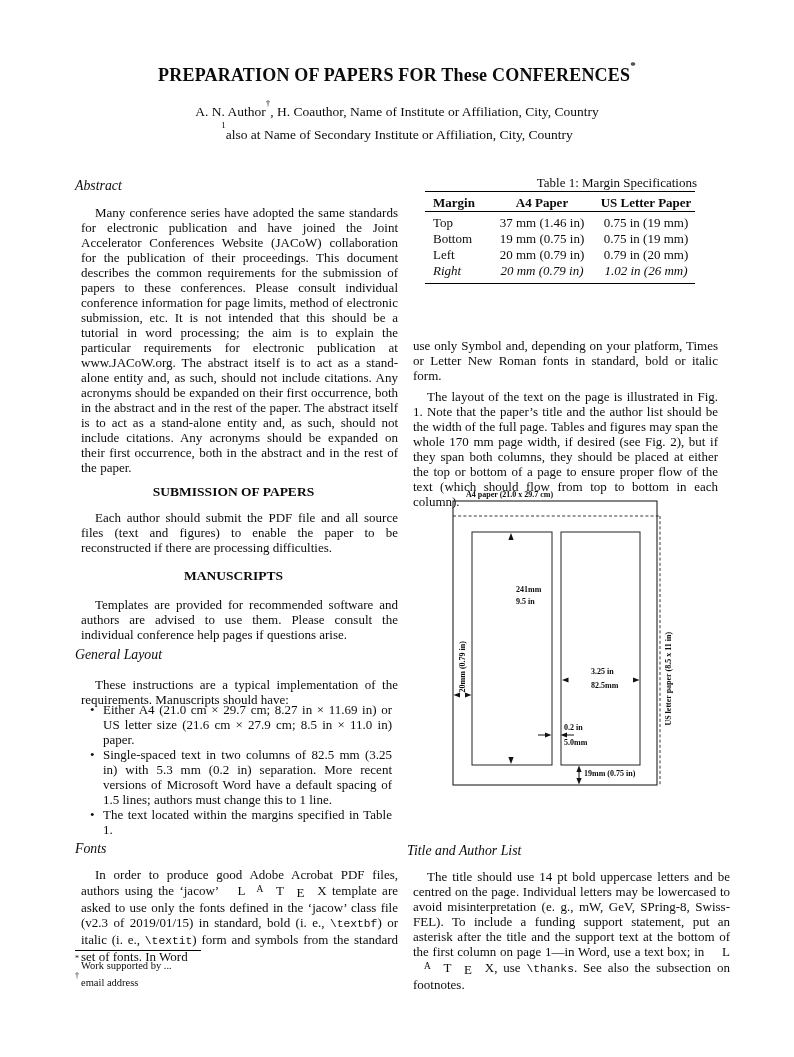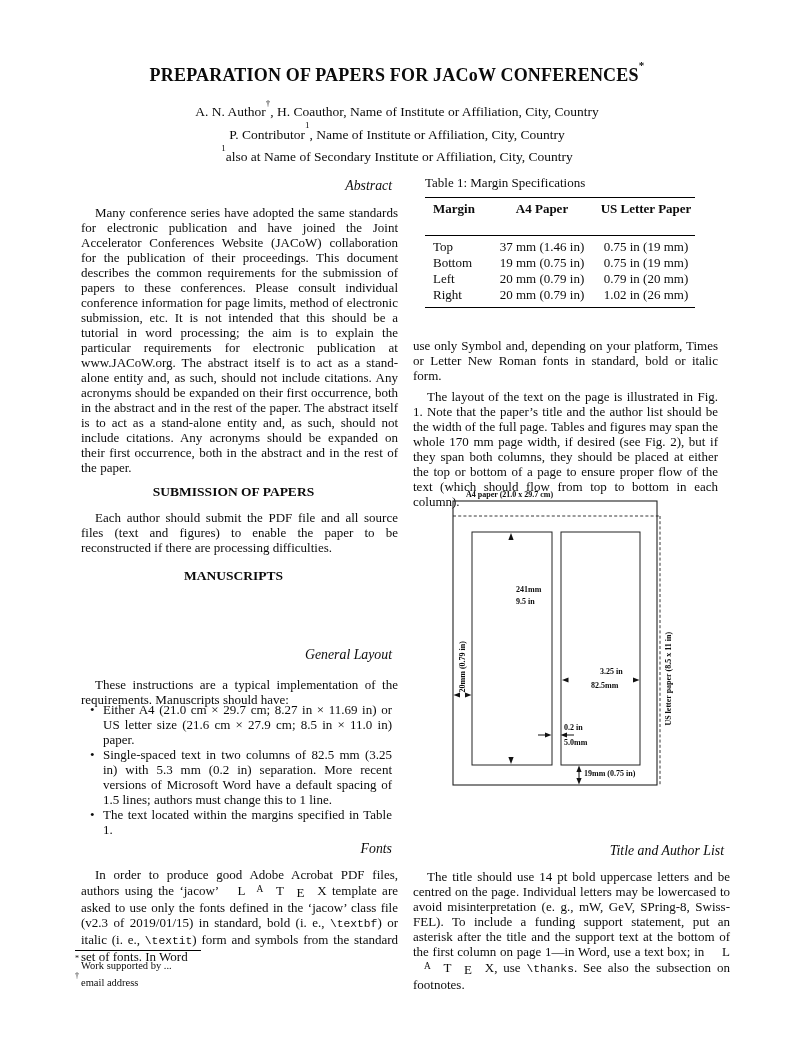--- a/index.html
+++ b/index.html
@@ -13,77 +13,77 @@
   .title { font-size:18px; font-weight:bold; letter-spacing:0.2px; }
   .title sup { font-size:11px; position:relative; top:-0.45em; }
   .authors { margin-top:12px; font-size:13.5px; line-height:19px; }
   .author-line sup { font-size:9px; position:relative; top:-0.45em; }
   
   .col { position:absolute; top:0; }
   .left-col  { left:75px;  top:172px; width:317px; height:860px; }
   .right-col { left:407px; top:170px; width:330px; height:870px; }
   .blk { position:absolute; left:0; width:317px; }
   .sec-head { font-weight:bold; font-size:13.5px; text-align:center; width:317px; }
-  .sub-head { font-style:italic; font-size:13.8px;text-align:right; }
+  .sub-head { font-style:italic; font-size:13.8px; }
   p.body { margin:6px; font-size:13px; line-height:15px; text-align:justify; }
   p.indent { text-indent:14px; }
   p.body + p.body { margin-top:0; }
   .mono { font-family:"Liberation Mono", monospace; font-size:11.3px; }
   
   .latex span { display:inline-block; }
   .latex .lA { font-size:72%; vertical-align:0.28em; margin-left:-0.33em; margin-right:-0.12em; }
   .latex .lE { vertical-align:-0.22em; margin-left:-0.12em; margin-right:-0.09em; }
   
   ul.bullets { margin:0; padding:0 0 0 28px; list-style:none; }
   ul.bullets li { position:relative; font-size:13px; line-height:15px; text-align:justify; margin:0; }
   ul.bullets li::before { content:"\2022"; position:absolute; left:-13px; top:0; }
   
   .foot-rule { position:absolute; width:126px; border-top:1px solid #000; height:0; }
   .footnotes { font-size:10.5px; line-height:13.5px; }
   .footnotes sup { font-size:8px; position:relative; top:-0.35em; margin-right:2px; }
   
   .table-block { position:absolute; left:18px; top:5px; width:272px; }
-  .tbl-caption { font-size:13px; text-align:left; margin-bottom:6px; }
+  .tbl-caption { font-size:13px; text-align:right; }
   table.spec { width:270px; border-collapse:collapse; border-top:1.6px solid #000; border-bottom:1.6px solid #000; }
-  table.spec th { font-size:13px; font-weight:bold; text-align:center; padding:3px 0 18px; border-bottom:1.2px solid #000; }
+  table.spec th { font-size:13px; font-weight:bold; text-align:center; padding:3px 0 0; border-bottom:1.2px solid #000; }
   table.spec td { font-size:13px; text-align:center; padding:0; height:16px; line-height:16px; }
   table.spec .c1 { text-align:left; padding-left:8px; width:62px; }
   table.spec tr td:nth-child(2), table.spec tr th:nth-child(2) { width:110px; }
   table.spec tbody tr:first-child td { padding-top:3px; }
-  table.spec tbody tr:last-child td { padding-bottom:4px; }
+  table.spec tbody tr:last-child td { padding-bottom:4px;font-style:italic; }
   
   .rblk { position:absolute; left:0; width:317px; }
   
   .figure { position:absolute; left:0; top:313px; width:330px; height:345px; }
   .figure svg { position:absolute; left:0; top:0; }
   .flabel { position:absolute; font-size:8px; font-weight:bold; line-height:9.5px; white-space:nowrap; }
   .rot { text-align:center; transform:rotate(-90deg); }
 </style>
 </head>
 <body>
 
 <div class="page">
 
   <div class="header">
-    <div class="title"><span>PREPARATION OF PAPERS FOR JACoW CONFERENCES</span><sup>*</sup></div>
+    <div class="title"><span>PREPARATION OF PAPERS FOR These CONFERENCES</span><sup>*</sup></div>
     <div class="authors" id="authors">
         <div class="author-line"><span>A. N. Author</span><sup>†</sup><span>, H. Coauthor, Name of Institute or Affiliation, City, Country</span></div>
-        <div class="author-line"><span>P. Contributor</span><sup>1</sup><span>, Name of Institute or Affiliation, City, Country</span></div>
         <div class="author-line"><sup>1</sup><span>also at Name of Secondary Institute or Affiliation, City, Country</span></div>
       </div>
   </div>
 
   <div class="col left-col">
     <div class="blk sub-head" style="top:6px;">Abstract</div>
     <p class="body indent blk" style="top:27px;">Many conference series have adopted the same standards for electronic publication and have joined the Joint Accelerator Conferences Website (JACoW) collaboration for the publication of their proceedings. This document describes the common requirements for the submission of papers to these conferences. Please consult individual conference information for page limits, method of electronic submission, etc. It is not intended that this should be a tutorial in word processing; the aim is to explain the particular requirements for electronic publication at www.JACoW.org. The abstract itself is to act as a stand-alone entity and, as such, should not include citations. Any acronyms should be expanded on their first occurrence, both in the abstract and in the rest of the paper. The abstract itself is to act as a stand-alone entity and, as such, should not include citations. Any acronyms should be expanded on their first occurrence, both in the abstract and in the rest of the paper.</p>
 
     <div class="blk sec-head" style="top:312px;">SUBMISSION OF PAPERS</div>
     <p class="body indent blk" style="top:332px;">Each author should submit the PDF file and all source files (text and figures) to enable the paper to be reconstructed if there are processing difficulties.</p>
 
     <div class="blk sec-head" style="top:396px;">MANUSCRIPTS</div>
+    <p class="body indent blk" style="top:419px;">Templates are provided for recommended software and authors are advised to use them. Please consult the individual conference help pages if questions arise.</p>
 
     <div class="blk sub-head" style="top:475px;">General Layout</div>
     <p class="body indent blk" style="top:499px;">These instructions are a typical implementation of the requirements. Manuscripts should have:</p>
 
     <ul class="bullets blk" id="bullet-list" style="top:530px;">
         <li>Either A4 (21.0 cm × 29.7 cm; 8.27 in × 11.69 in) or US letter size (21.6 cm × 27.9 cm; 8.5 in × 11.0 in) paper.</li>
         <li>Single-spaced text in two columns of 82.5 mm (3.25 in) with 5.3 mm (0.2 in) separation. More recent versions of Microsoft Word have a default spacing of 1.5 lines; authors must change this to 1 line.</li>
         <li>The text located within the margins specified in Table 1.</li>
       </ul>
 
@@ -165,21 +165,21 @@
         <line x1="160" y1="252" x2="167" y2="252" stroke="#111" stroke-width="1"></line>
 
         <line x1="172" y1="285" x2="172" y2="299" stroke="#111" stroke-width="1"></line>
         <polygon points="172,282.5 169.4,289 174.6,289" fill="#111"></polygon>
         <polygon points="172,301.5 169.4,295 174.6,295" fill="#111"></polygon>
       </svg>
       <div class="flabel" style="left:59px; top:7px;">A4 paper (21.0 x 29.7 cm)</div>
       <div class="flabel" style="left:109px; top:102px;">241mm</div>
       <div class="flabel" style="left:109px; top:114px;">9.5 in</div>
       <div class="flabel rot" style="left:1px; top:179px; width:110px;">20mm (0.79 in)</div>
-      <div class="flabel" style="left:184px; top:184px;margin-left:9px;">3.25 in</div>
+      <div class="flabel" style="left:184px; top:184px;">3.25 in</div>
       <div class="flabel" style="left:184px; top:198px;">82.5mm</div>
       <div class="flabel" style="left:157px; top:240px;">0.2 in</div>
       <div class="flabel" style="left:157px; top:255px;">5.0mm</div>
       <div class="flabel" style="left:177px; top:286px;">19mm (0.75 in)</div>
       <div class="flabel rot" style="left:202px; top:191px; width:120px;">US letter paper (8.5 x 11 in)</div>
 
     </div>
 
     <div class="rblk sub-head" style="top:673px;font-style:italic;">Title and Author List</div>
     <p class="body indent rblk" style="top:693px;"><span>The title should use 14 pt bold uppercase letters and be centred on the page. Individual letters may be lowercased to avoid misinterpretation (e. g., mW, GeV, SPring-8, Swiss-FEL). To include a funding support statement, put an asterisk after the title and the support text at the bottom of the first column on page 1—in Word, use a text box; in </span><span class="latex"><span>L</span><span class="lA">A</span><span>T</span><span class="lE">E</span><span>X</span></span><span>, use </span><span class="mono">\thanks</span><span>. See also the subsection on footnotes.</span></p>

